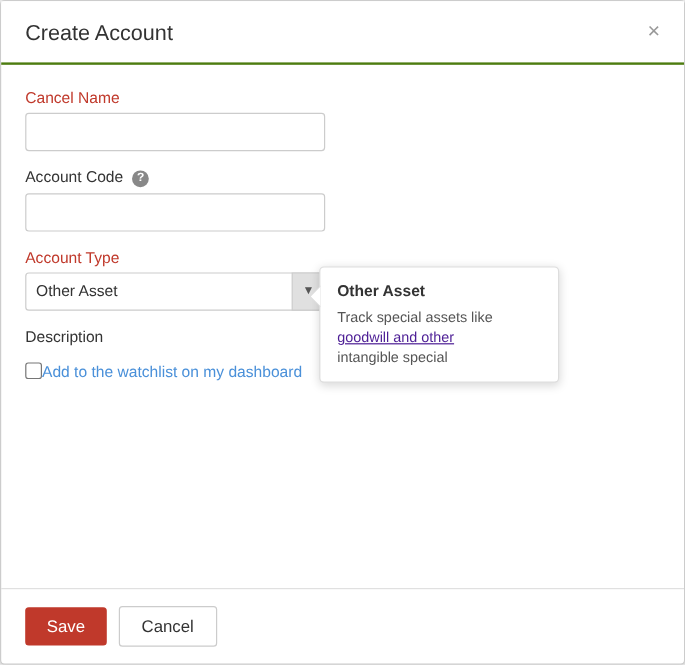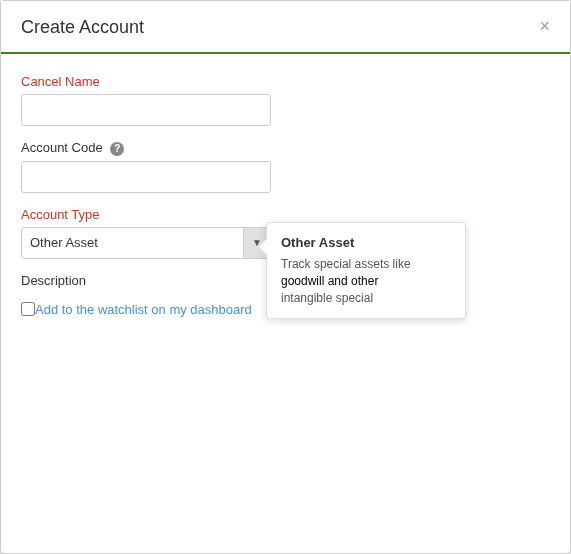--- a/index.html
+++ b/index.html
@@ -240,21 +240,22 @@
       margin-bottom: 6px;
     }
 
     .tooltip-text {
       font-size: 12px;
       color: #555;
       line-height: 1.4;
     }
 
     .tooltip-text .highlight {
-      color: #000000;
+      color: #4c1d95;
+      text-decoration: underline;
     }
   </style>
 </head>
 <body>
 
 <div class="modal">
   <div class="modal-header">
     <h2 class="modal-title">Create Account</h2>
     <button class="close-btn">×</button>
   </div>
@@ -296,13 +297,17 @@
       <div class="tooltip-arrow-border"></div>
       <div class="tooltip-arrow"></div>
       <div class="tooltip-title">Other Asset</div>
       <div class="tooltip-text">
         <span>Track special assets like</span> <span class="highlight">goodwill and other</span><br>
         <span>intangible special</span>
       </div>
     </div>
   </div>
 
+  <div class="modal-footer">
+    <button class="btn-save">Save</button>
+    <button class="btn-cancel">Cancel</button>
+  </div>
 </div>
 
 </body></html>

